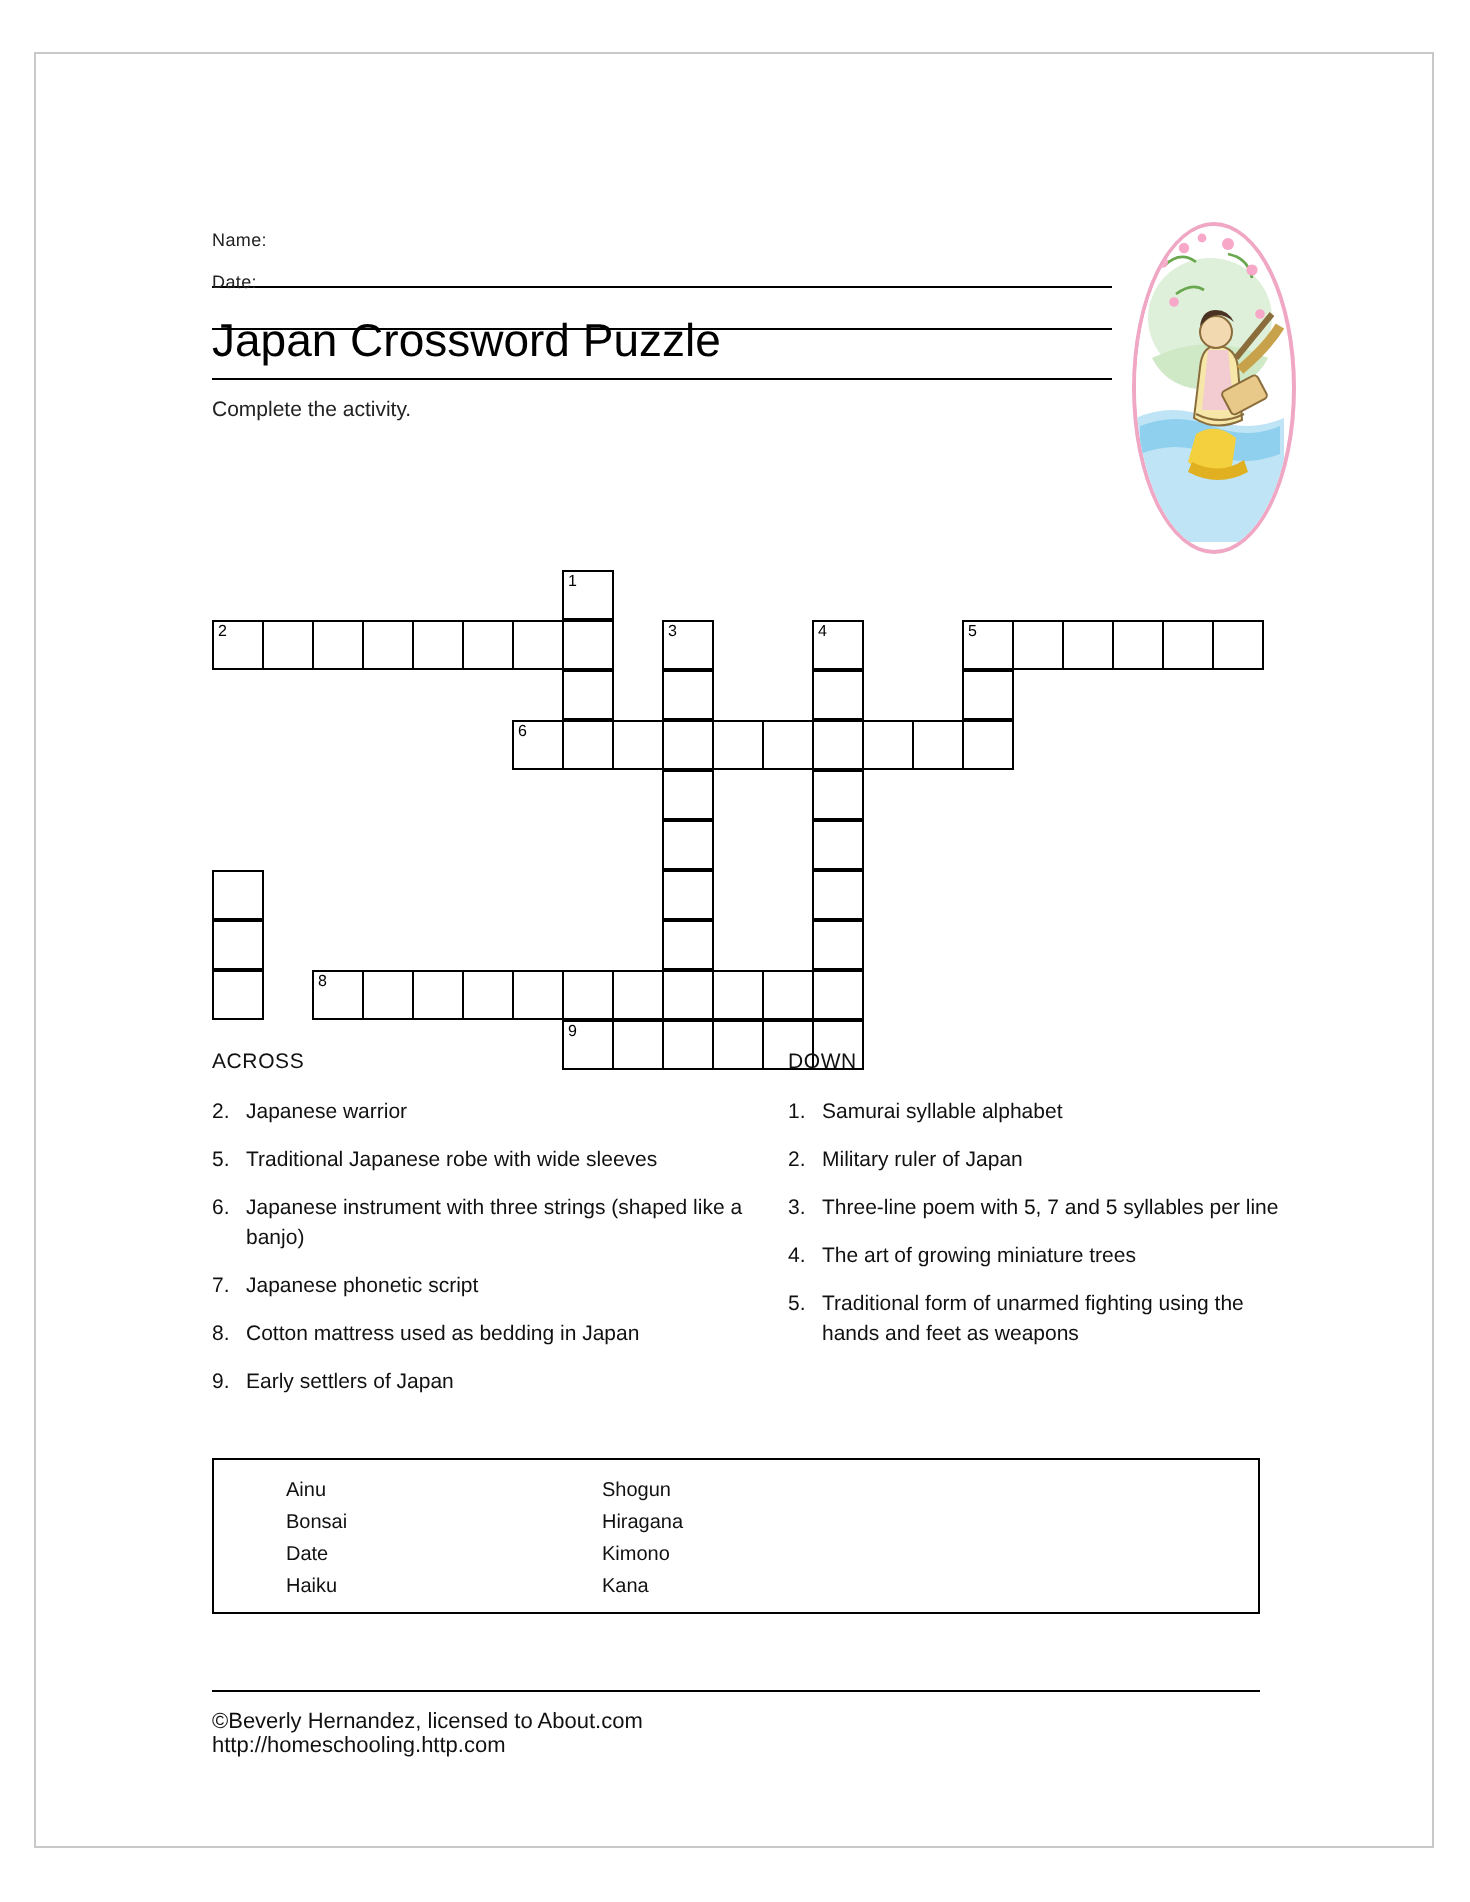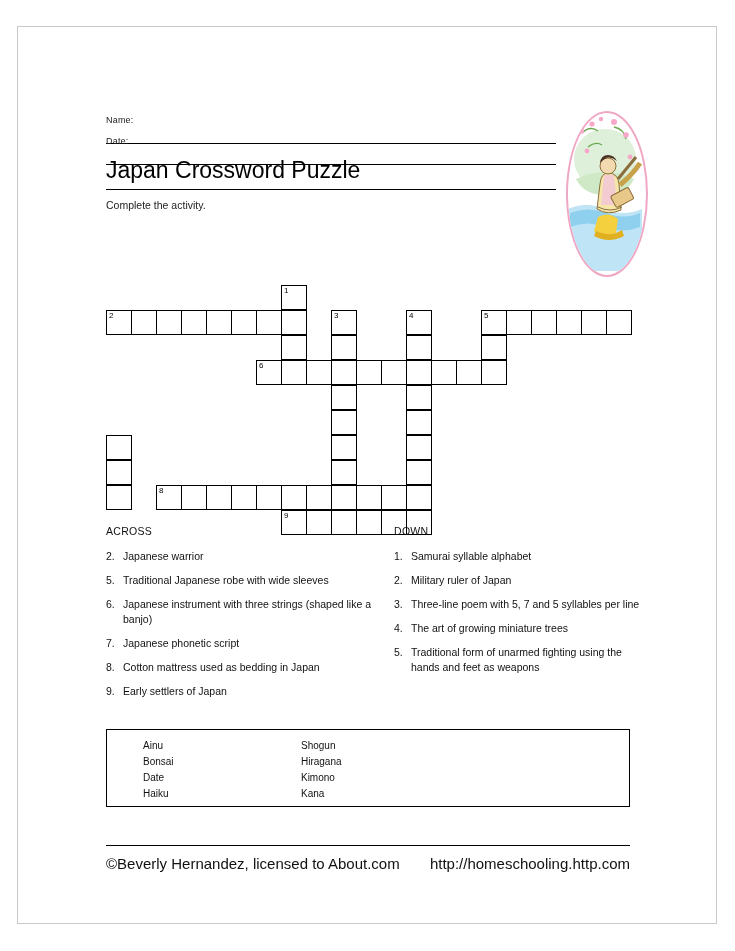--- a/index.html
+++ b/index.html
@@ -159,22 +159,23 @@
     width: 524px;
     border-top: 1px solid #000;
   }
   .footer {
     position: absolute;
     left: 20px;
     top: 770px;
     width: 524px;
     display: flex;
     justify-content: space-between;
-    font-size: 15px;
-    color: #111;
+    font-size: 11px;
+    color: #111;
+    flex-direction: column;
   }
 </style>
 </head>
 <body>
 
 <div class="page">
   <div class="sheet">
 
     <div class="name-row">Name:</div>
     <div class="date-row">Date:</div>

